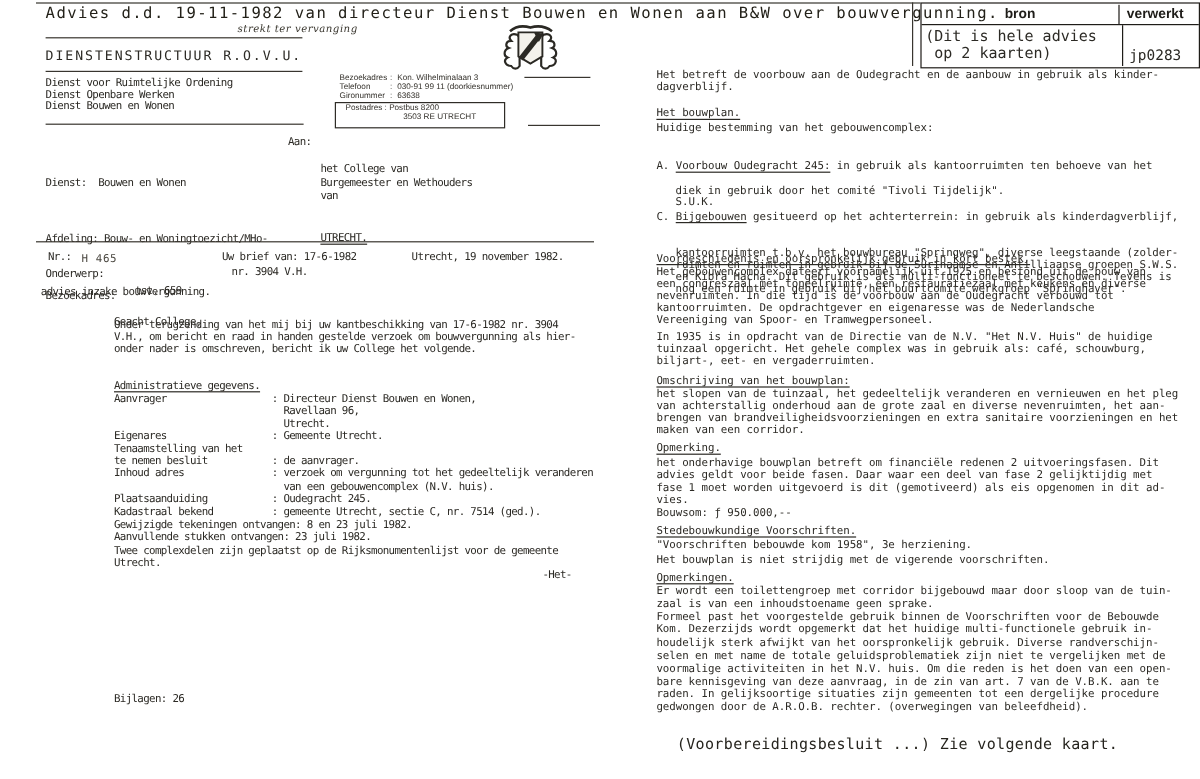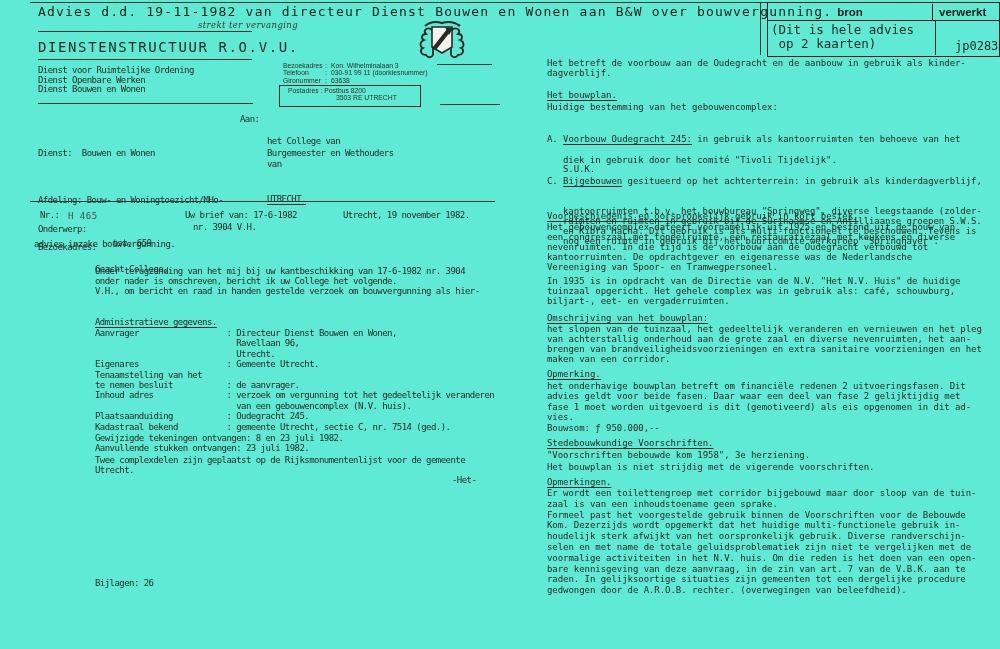--- a/index.html
+++ b/index.html
@@ -1,45 +1,45 @@
 <!DOCTYPE html>
 <html><head>
 <meta charset="utf-8">
 <style>
   html,body{margin:0;padding:0;background:#6b6b6b;}
-  .paper{position:relative;width:1000px;height:649px;background:#5eead4;overflow:hidden;
+  .paper{position:relative;width:1000px;height:649px;background:#ffffff;overflow:hidden;
          font-family:"DejaVu Sans Mono","Liberation Mono",monospace;color:#2c2a25;}
   .abs{position:absolute;}
   .t{font-size:9px;line-height:10px;white-space:pre;}
   .lc{letter-spacing:-0.55px;}
   .rc{letter-spacing:-0.05px;}
   .tl{white-space:pre;}
   .u{text-decoration:underline;text-underline-offset:1.5px;}
   .rule{position:absolute;background:#38352f;height:1.4px;}
   .vrule{position:absolute;background:#38352f;width:1.4px;}
   .topline{font-size:13px;letter-spacing:1.2px;white-space:pre;color:#232119;}
   .subnote{font-family:"DejaVu Serif","Liberation Serif",serif;font-style:italic;
            font-size:8.5px;letter-spacing:0.4px;color:#3a372f;}
-  .org{font-size:14px;letter-spacing:1.6px;}
+  .org{font-size:11px;letter-spacing:1.6px;}
   .small-sans{font-family:"Liberation Sans","DejaVu Sans",sans-serif;font-size:6.8px;
               line-height:7.4px;color:#33302a;}
   .contact-row{display:flex;}
   .contact-row .lab{width:42px;}
   .contact-row .col{width:6px;}
   .postbox{position:absolute;border:1.2px solid #2f2c27;}
   .stamp{position:absolute;border:1.6px solid #1e1c18;background:transparent;}
   .stamp .hdr{display:flex;border-bottom:1.4px solid #1e1c18;height:17px;
               font-family:"Liberation Sans","DejaVu Sans",sans-serif;font-weight:bold;
               font-size:11.5px;color:#1e1c18;align-items:center;}
   .stamp .c1{width:164px;text-align:center;border-right:1.4px solid #1e1c18;line-height:16px;}
   .stamp .c2{flex:1;padding-left:6px;line-height:16px;}
   .stamp .bdy{display:flex;height:34px;}
   .stamp .b1{width:164px;border-right:1.4px solid #1e1c18;font-size:12.5px;line-height:13.5px;
              padding:2px 0 0 3px;white-space:pre;}
-  .stamp .b2{flex:1;position:relative;font-size:12px;margin-left:14px;}
+  .stamp .b2{flex:1;position:relative;font-size:12px;}
   .hand{color:#4d4a43;letter-spacing:0.5px;}
   .ext{position:relative;top:-4px;margin-left:16px;}
   .footnote{font-size:12.5px;letter-spacing:0.3px;white-space:pre;color:#26241e;}
 </style>
 </head>
 <body>
 
 <div class="paper">
 
   <div class="rule" style="left:30px;top:2px;width:737px;"></div>
@@ -118,21 +118,21 @@
   <div class="rule" style="left:30px;top:201px;width:465px;"></div>
   <div class="abs t lc" style="left:40px;top:210px;">Nr.:</div>
   <div class="abs t lc hand" style="left:68px;top:211px;">H 465</div>
   <div class="abs t lc" style="left:185px;top:210px;">Uw brief van: 17-6-1982</div>
   <div class="abs t lc" style="left:193px;top:222px;">nr. 3904 V.H.</div>
   <div class="abs t lc" style="left:343px;top:210px;">Utrecht, 19 november 1982.</div>
   <div class="abs t lc" style="left:38px;top:224px;">Onderwerp:</div>
   <div class="abs t lc" style="left:34px;top:239px;">advies inzake bouwvergunning.</div>
 
   <div class="abs t lc" style="left:95px;top:264px;">Geacht College,</div>
-  <div class="abs t lc" style="left:95px;top:267px;line-height:9.9px;"><div class="tl">Onder terugzending van het mij bij uw kantbeschikking van 17-6-1982 nr. 3904</div><div class="tl">onder nader is omschreven, bericht ik uw College het volgende.</div><div class="tl">V.H., om bericht en raad in handen gestelde verzoek om bouwvergunning als hier-</div></div>
+  <div class="abs t lc" style="left:95px;top:267px;line-height:9.9px;"><div class="tl">Onder terugzending van het mij bij uw kantbeschikking van 17-6-1982 nr. 3904</div><div class="tl">V.H., om bericht en raad in handen gestelde verzoek om bouwvergunning als hier-</div><div class="tl">onder nader is omschreven, bericht ik uw College het volgende.</div></div>
   <div class="abs t lc u" style="left:95px;top:317px;">Administratieve gegevens.</div>
   <div class="abs t lc" style="left:95px;top:328px;line-height:10.4px;"><div class="tl">Aanvrager                  : Directeur Dienst Bouwen en Wonen,</div><div class="tl">                             Ravellaan 96,</div><div class="tl">                             Utrecht.</div><div class="tl">Eigenares                  : Gemeente Utrecht.</div><div class="tl">Tenaamstelling van het</div><div class="tl">te nemen besluit           : de aanvrager.</div><div class="tl">Inhoud adres               : verzoek om vergunning tot het gedeeltelijk veranderen</div><div class="tl">                             van een gebouwencomplex (N.V. huis).</div><div class="tl">Plaatsaanduiding           : Oudegracht 245.</div><div class="tl">Kadastraal bekend          : gemeente Utrecht, sectie C, nr. 7514 (ged.).</div></div>
   <div class="abs t lc" style="left:95px;top:433px;line-height:10px;"><div class="tl">Gewijzigde tekeningen ontvangen: 8 en 23 juli 1982.</div><div class="tl">Aanvullende stukken ontvangen: 23 juli 1982.</div></div>
   <div class="abs t lc" style="left:95px;top:455px;line-height:10px;"><div class="tl">Twee complexdelen zijn geplaatst op de Rijksmonumentenlijst voor de gemeente</div><div class="tl">Utrecht.</div></div>
   <div class="abs t lc" style="left:452px;top:475px;">-Het-</div>
   <div class="abs t lc" style="left:95px;top:578px;">Bijlagen: 26</div>
 
   <div class="abs t rc" style="left:547px;top:58px;"><div class="tl">Het betreft de voorbouw aan de Oudegracht en de aanbouw in gebruik als kinder-</div><div class="tl">dagverblijf.</div></div>
 
   <div class="abs t rc u" style="left:547px;top:90px;">Het bouwplan.</div>
@@ -159,14 +159,15 @@
 
   <div class="abs t rc u" style="left:547px;top:369px;">Opmerking.</div>
   <div class="abs t rc" style="left:547px;top:381px;line-height:10.4px;"><div class="tl">het onderhavige bouwplan betreft om financiële redenen 2 uitvoeringsfasen. Dit</div><div class="tl">advies geldt voor beide fasen. Daar waar een deel van fase 2 gelijktijdig met</div><div class="tl">fase 1 moet worden uitgevoerd is dit (gemotiveerd) als eis opgenomen in dit ad-</div><div class="tl">vies.</div><div class="tl">Bouwsom: ƒ 950.000,--</div></div>
 
   <div class="abs t rc u" style="left:547px;top:438px;">Stedebouwkundige Voorschriften.</div>
   <div class="abs t rc" style="left:547px;top:450px;line-height:11.5px;"><div class="tl">"Voorschriften bebouwde kom 1958", 3e herziening.</div><div class="tl">Het bouwplan is niet strijdig met de vigerende voorschriften.</div></div>
 
   <div class="abs t rc u" style="left:547px;top:477px;">Opmerkingen.</div>
   <div class="abs t rc" style="left:547px;top:488px;line-height:10.8px;"><div class="tl">Er wordt een toilettengroep met corridor bijgebouwd maar door sloop van de tuin-</div><div class="tl">zaal is van een inhoudstoename geen sprake.</div><div class="tl">Formeel past het voorgestelde gebruik binnen de Voorschriften voor de Bebouwde</div><div class="tl">Kom. Dezerzijds wordt opgemerkt dat het huidige multi-functionele gebruik in-</div><div class="tl">houdelijk sterk afwijkt van het oorspronkelijk gebruik. Diverse randverschijn-</div><div class="tl">selen en met name de totale geluidsproblematiek zijn niet te vergelijken met de</div><div class="tl">voormalige activiteiten in het N.V. huis. Om die reden is het doen van een open-</div><div class="tl">bare kennisgeving van deze aanvraag, in de zin van art. 7 van de V.B.K. aan te</div><div class="tl">raden. In gelijksoortige situaties zijn gemeenten tot een dergelijke procedure</div><div class="tl">gedwongen door de A.R.O.B. rechter. (overwegingen van beleefdheid).</div></div>
 
+  <div class="abs footnote" style="left:564px;top:612px;">(Voorbereidingsbesluit ...) Zie volgende kaart.</div>
 
 </div>
 
 </body></html>

